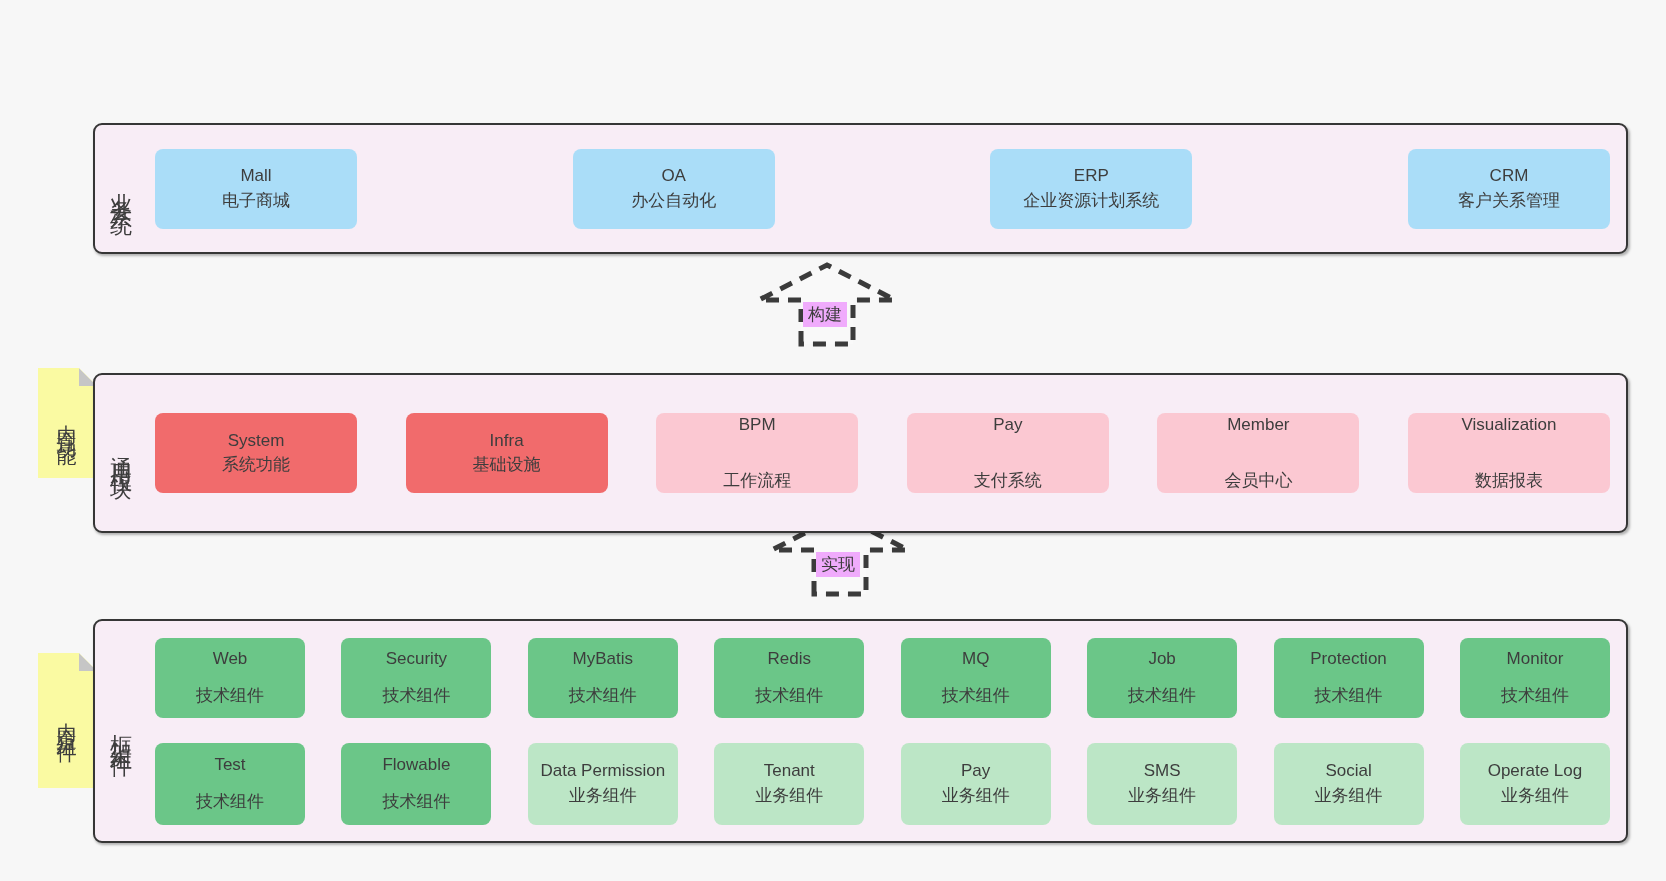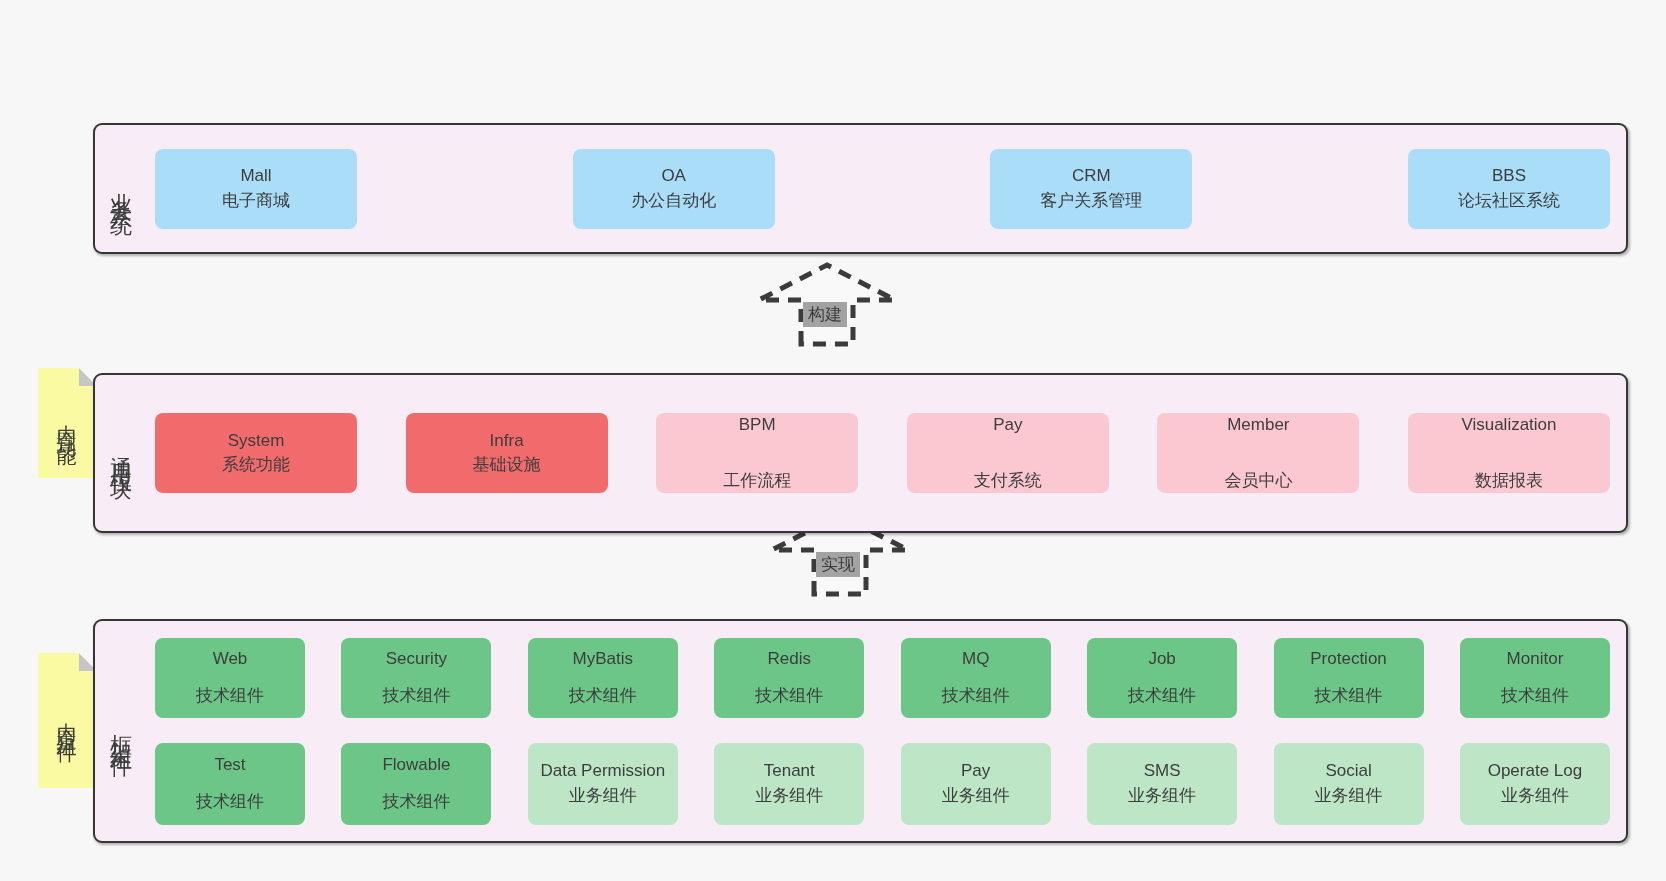--- a/index.html
+++ b/index.html
@@ -42,21 +42,21 @@
           display:flex;align-items:center;justify-content:center;}
   .sticky .fold{position:absolute;top:0;right:0;width:18px;height:18px;
           background:var(--fold);clip-path:polygon(0 0,100% 100%,0 100%);}
   .sticky-label{writing-mode:vertical-rl;text-orientation:upright;font-size:20px;
           letter-spacing:7px;color:var(--text);}
 
   .arrow{position:absolute;width:170px;height:88px;z-index:0;}
   .arrow polygon{fill:var(--arrow-fill);stroke:var(--arrow);stroke-width:5;
           stroke-dasharray:13 9;}
   .arrow-label{position:absolute;z-index:2;font-size:17px;color:var(--text);
-          background:#a3a3a3;padding:1px 5px;}
+          background:#f0abfc;padding:1px 5px;}
 </style>
 </head>
 <body>
 
 <div class="canvas">
 
   <div class="sticky" style="top:368px;height:110px;">
     <span class="fold"></span>
     <span class="sticky-label">内置功能</span>
   </div>
@@ -80,26 +80,26 @@
     <div class="band-content">
       <div class="box wide blue">
         <div>Mall</div>
         <div>电子商城</div>
       </div>
       <div class="box wide blue">
         <div>OA</div>
         <div>办公自动化</div>
       </div>
       <div class="box wide blue">
+        <div>ERP</div>
+        <div>企业资源计划系统</div>
+      </div>
+      <div class="box wide blue">
         <div>CRM</div>
         <div>客户关系管理</div>
-      </div>
-      <div class="box wide blue">
-        <div>BBS</div>
-        <div>论坛社区系统</div>
       </div>
     </div>
   </div>
 
   <div class="band" style="top:373px;height:160px;">
     <div class="band-label">通用模块</div>
     <div class="band-content">
       <div class="box wide red">
         <div>System</div>
         <div>系统功能</div>

